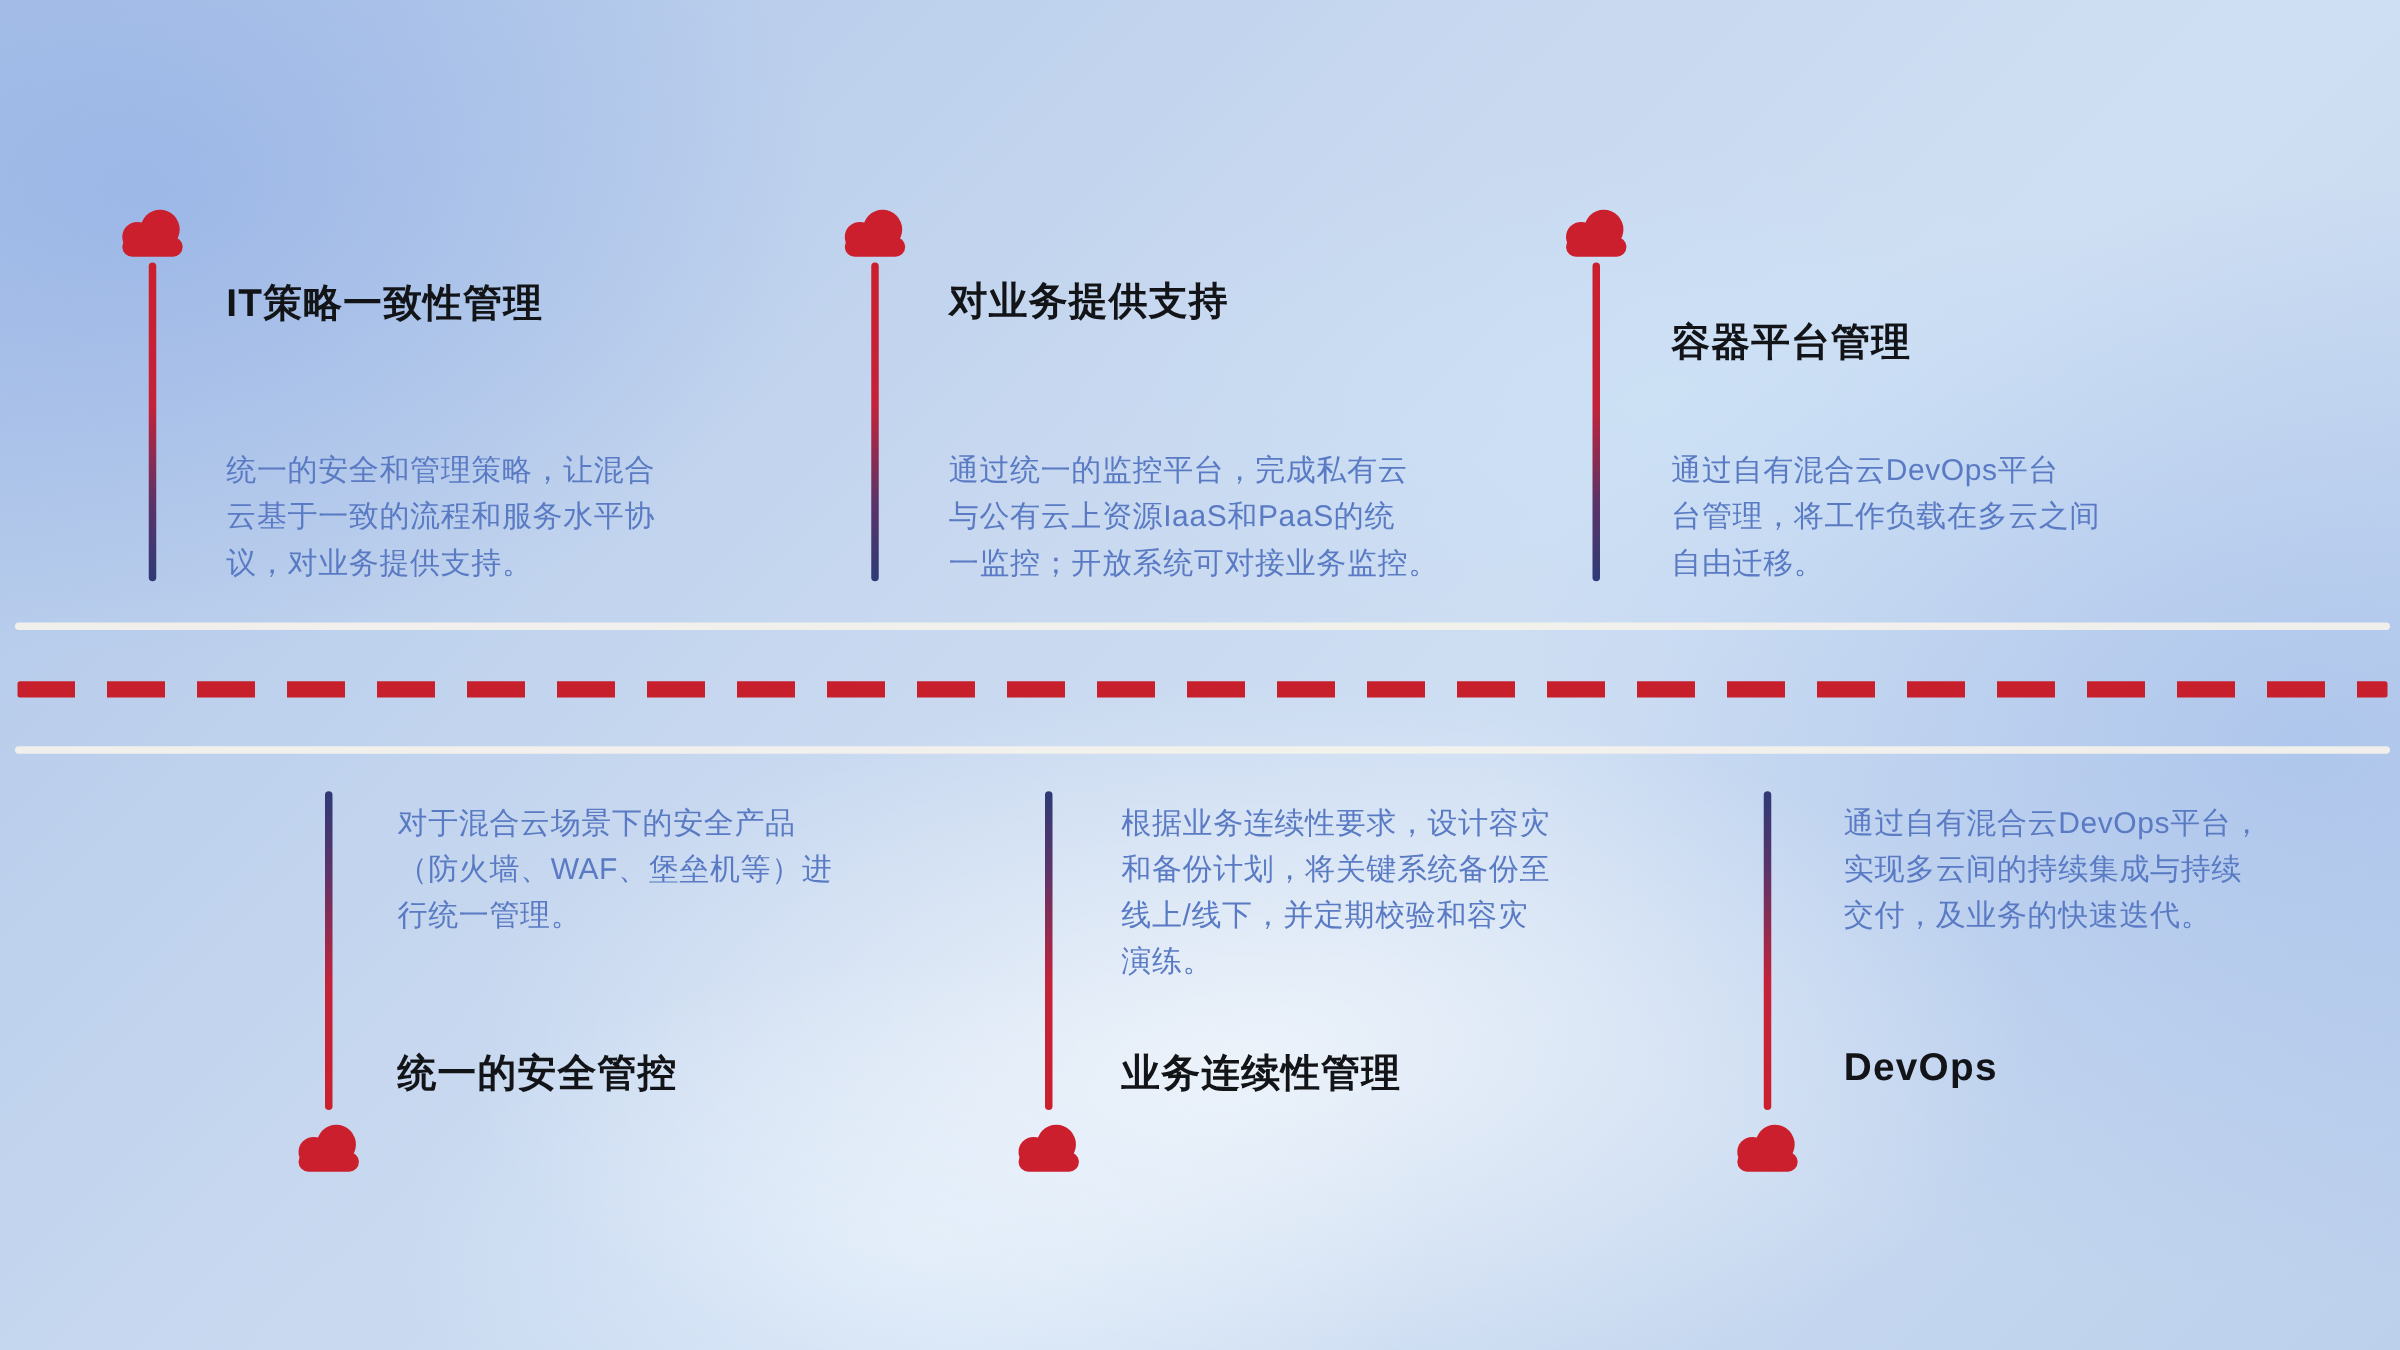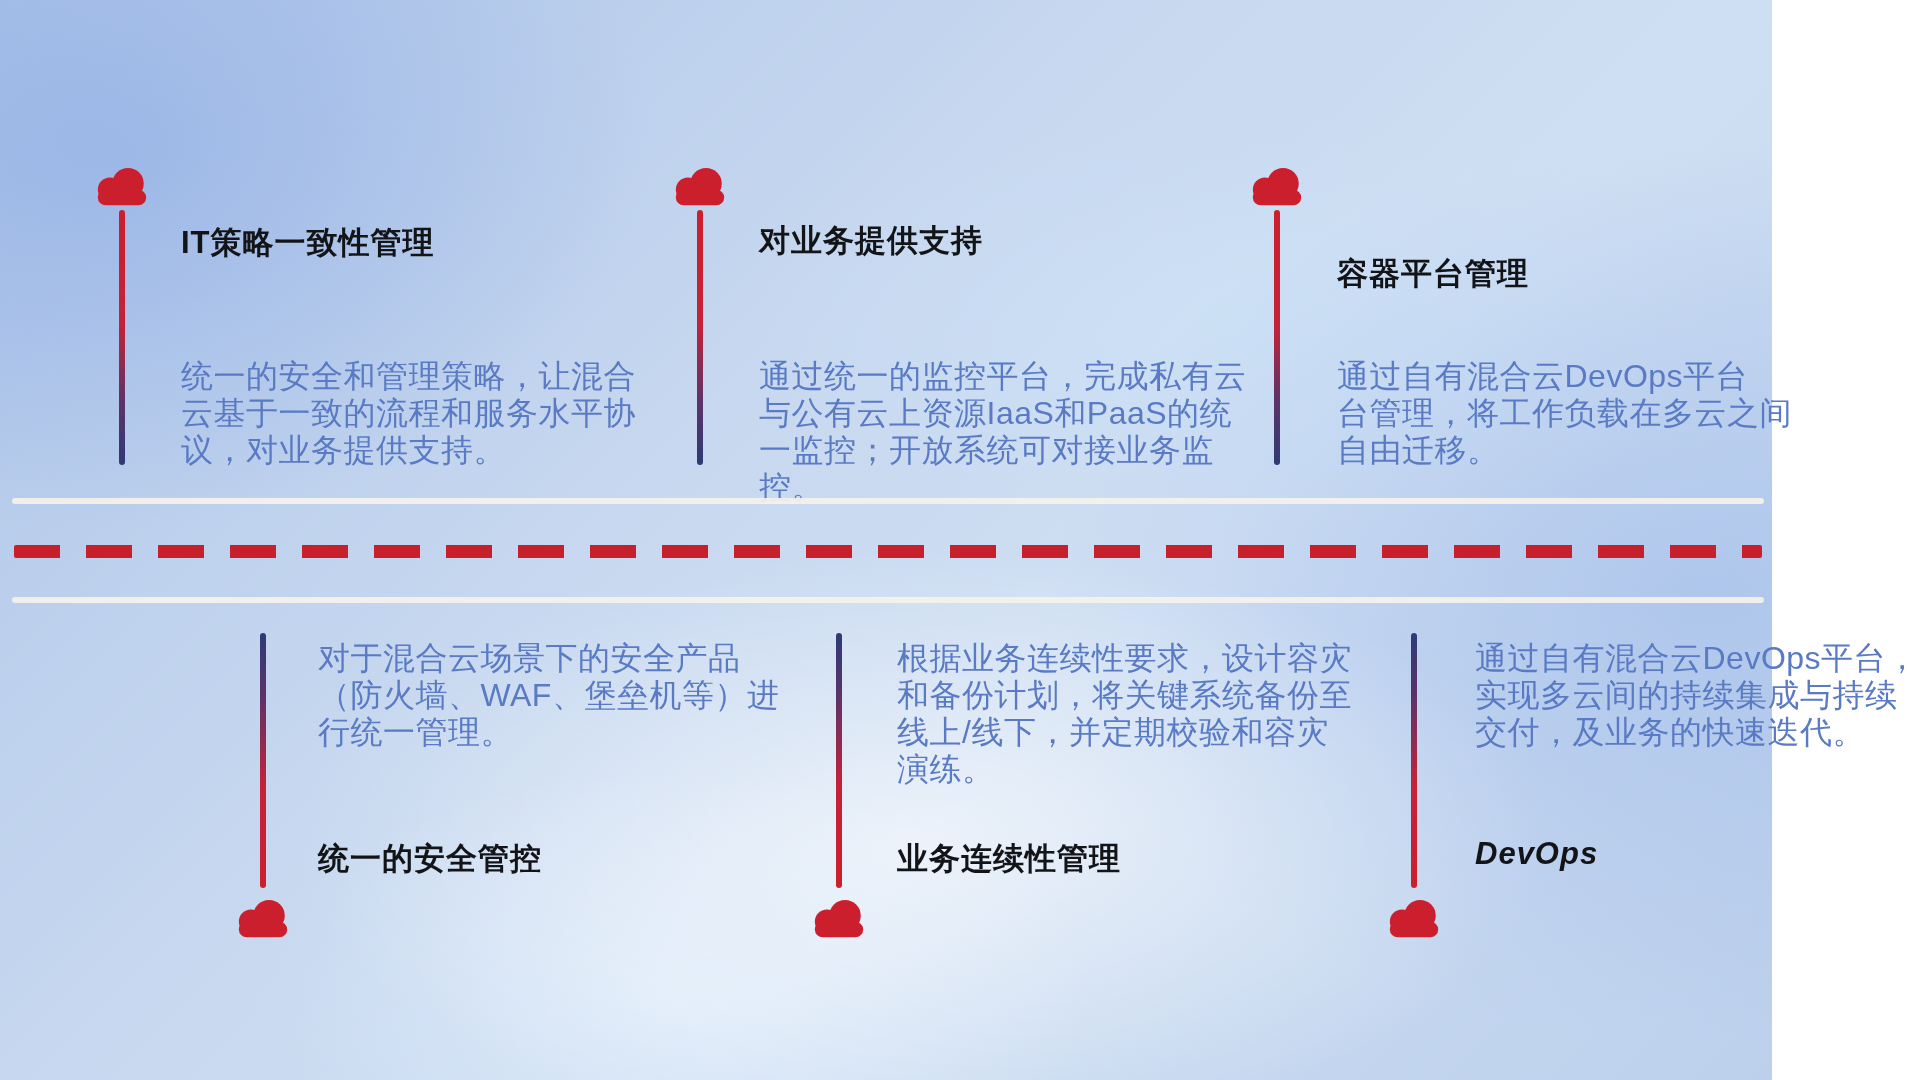--- a/index.html
+++ b/index.html
@@ -3,21 +3,21 @@
 <meta charset="utf-8">
 <style>
   * { margin: 0; padding: 0; box-sizing: border-box; }
   html, body { width: 1920px; height: 1080px; overflow: hidden; }
   body {
     font-family: "Liberation Sans", "DejaVu Sans", sans-serif;
     position: relative;
   }
   .canvas {
     position: absolute;
-    width: 1772px; height: 1080px;
+    width: 1920px; height: 1080px;
     background:
       radial-gradient(ellipse 900px 420px at 52% 78%, rgba(255,255,255,0.60), rgba(255,255,255,0) 70%),
       radial-gradient(ellipse 600px 320px at 38% 92%, rgba(235,245,255,0.55), rgba(235,245,255,0) 70%),
       radial-gradient(ellipse 760px 520px at 6% 14%, rgba(138,168,228,0.55), rgba(138,168,228,0) 72%),
       radial-gradient(ellipse 900px 620px at 96% 55%, rgba(148,178,232,0.45), rgba(148,178,232,0) 72%),
       radial-gradient(ellipse 700px 300px at 70% 30%, rgba(205,228,248,0.55), rgba(205,228,248,0) 70%),
       linear-gradient(135deg, #adc5e9 0%, #c6d7ef 38%, #cfdff3 62%, #bcd0ec 100%);
   }
 
   .cloud { position: absolute; width: 58px; height: 40px; }
@@ -30,21 +30,21 @@
   .item-title {
     position: absolute;
     font-size: 31px;
     font-weight: bold;
     color: #121418;
     letter-spacing: 1px;
     white-space: nowrap;
   }
   .item-desc {
     position: absolute;
-    font-size: 32px;
+    font-size: 24px;
     line-height: 37px;
     color: #5a7bc4;
     white-space: pre-line;
     letter-spacing: 0.5px;
   }
 
   .hline-white {
     position: absolute;
     left: 12px; right: 8px; height: 6px;
     background: rgba(245,242,235,0.92);
@@ -138,15 +138,15 @@
   <div class="cloud" style="left:1385px; top:898px;">
     <svg viewBox="0 0 48 32" xmlns="http://www.w3.org/2000/svg">
       <circle cx="14" cy="19" r="10" fill="#cc1f2d"></circle>
       <circle cx="29" cy="14" r="13" fill="#cc1f2d"></circle>
       <rect x="4" y="19" width="40" height="13" rx="6.5" fill="#cc1f2d"></rect>
     </svg>
   </div>
   <div class="item-desc" style="left:1475px; top:640px; width:480px;">通过自有混合云DevOps平台，
 实现多云间的持续集成与持续
 交付，及业务的快速迭代。</div>
-  <div class="item-title" style="left:1475px; top:836px;font-style:italic;">DevOps</div>
+  <div class="item-title" style="left:1475px; top:836px;">DevOps</div>
 
 </div>
 
 </body></html>

